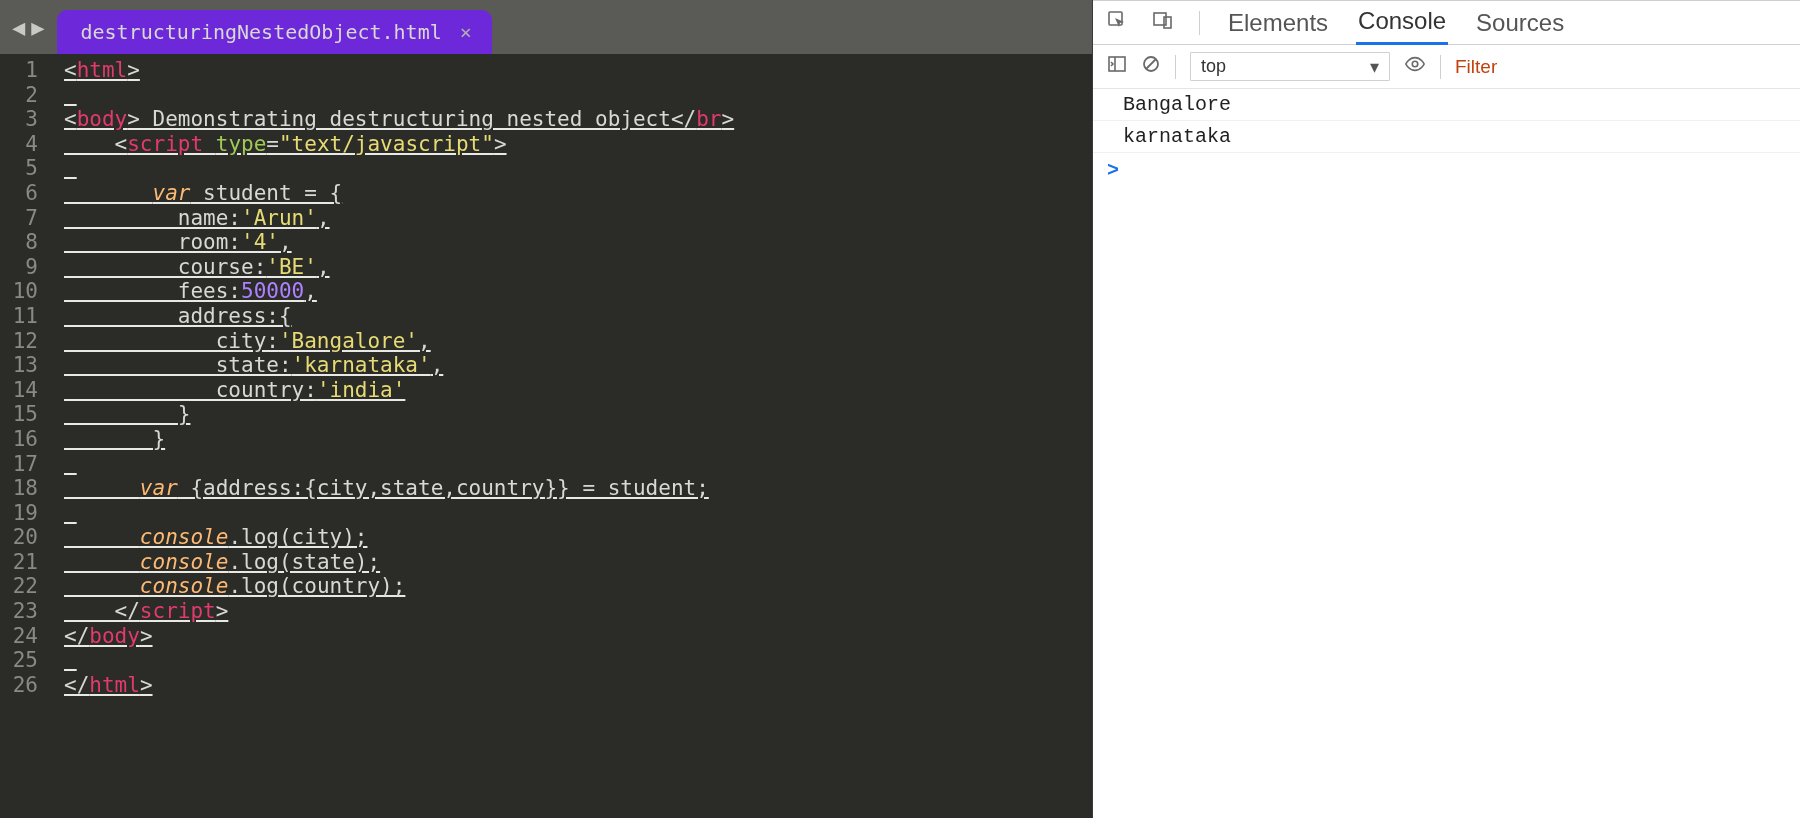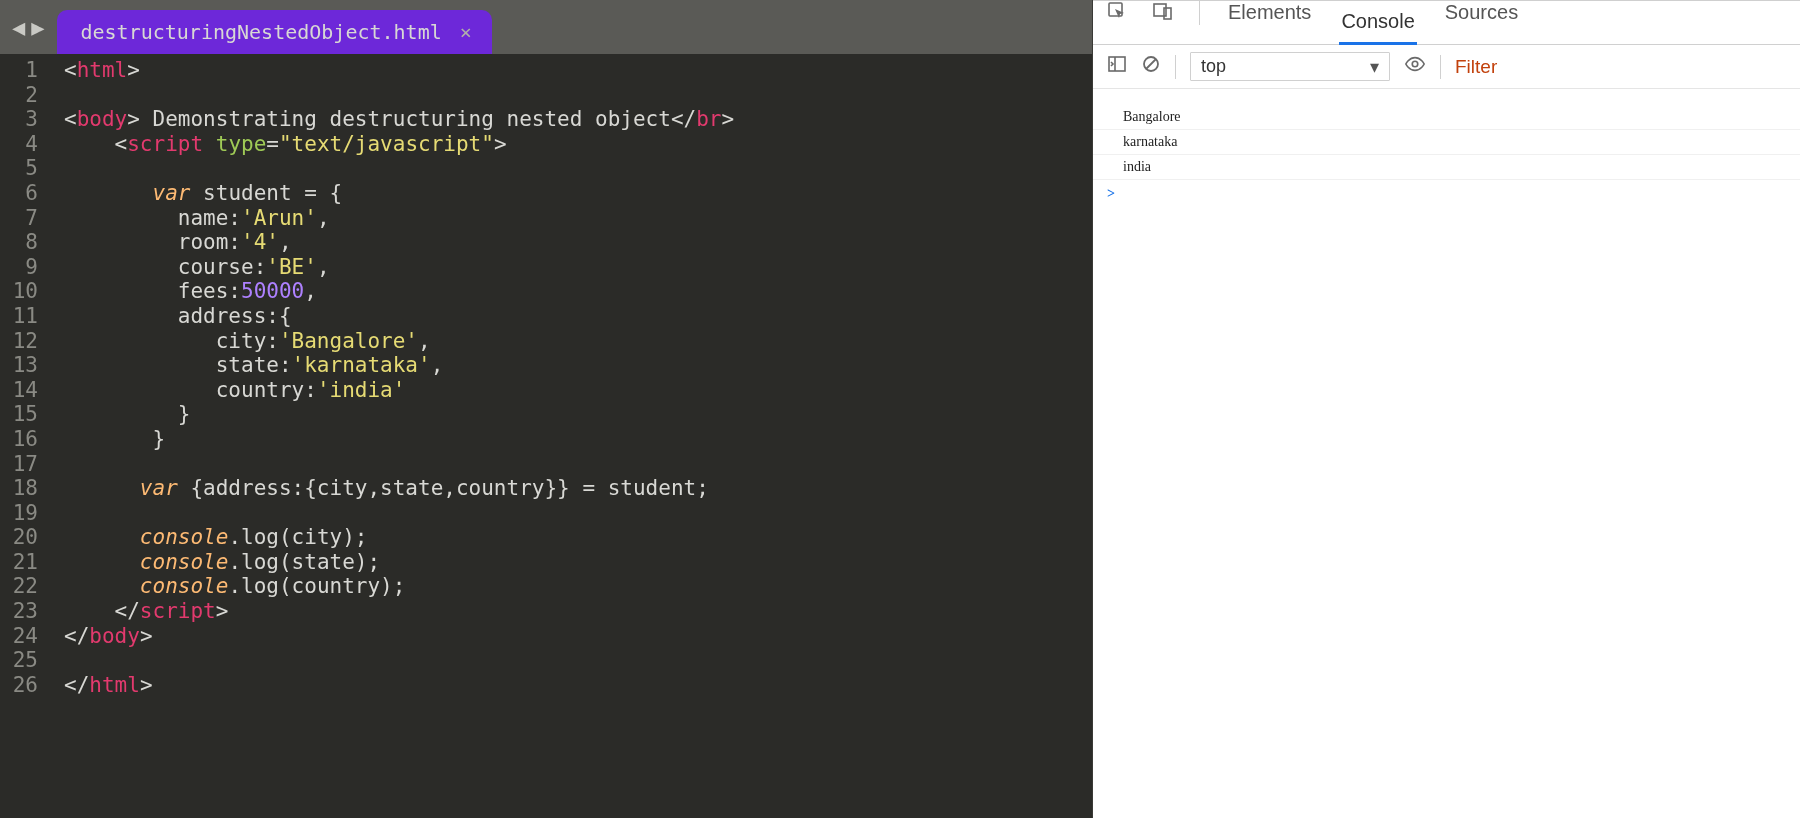--- a/index.html
+++ b/index.html
@@ -66,20 +66,21 @@
     padding-right: 10px;
     user-select: none;
     background: #2b2b28;
   }
   .gutter div { height: 24.6px; }
   .code {
     flex: 1;
     white-space: pre;
     color: #e8e8e4;
     padding-left: 16px;
+    text-decoration: underline;
   }
   .code .row { height: 24.6px; }
   .p  { color: #d8d8d4; }      
   .tg { color: #e23a6e; }      
   .kw { color: #fdba74; font-style: italic; }  
   .attr{ color: #9fca56; }     
   .str{ color: #e6db74; }      
   .num{ color: #ae81ff; }
 
   
@@ -100,24 +101,24 @@
   }
   .devtools {
     flex: 1;
     border-top: 1px solid #cfcfcf;
     font-family: -apple-system, "Helvetica Neue", Arial, sans-serif;
     color: #333;
   }
   .dt-tabs {
     height: 44px;
     display: flex;
-    align-items: flex-start;
+    align-items: center;
     gap: 26px;
     padding: 0 14px;
-    font-size: 20px;
+    font-size: 24px;
     color: #555;
     border-bottom: 1px solid #d0d0d0;
   }
   .dt-tabs .icon { color: #6a6a6a; font-size: 20px; }
   .dt-tabs .tabitem { padding: 0 2px; cursor: pointer; }
   .dt-tabs .tabitem.active {
     color: #333;
     border-bottom: 3px solid #1a73e8;
     height: 44px;
     display: flex;
@@ -146,24 +147,23 @@
   .dt-toolbar .ctx:after {
     content: "▾";
     position: absolute;
     right: 10px;
     color: #555;
   }
   .dt-toolbar .filter {
     color: #c2410c;
   }
   .console-out {
-    font-family: Liberation Serif, serif;
-    font-size: 14px;
+    font-family: Liberation Mono, monospace;
+    font-size: 20px;
     color: #222;
-    margin-top: 16px;
   }
   .console-out .line {
     padding: 4px 14px 4px 30px;
     border-bottom: 1px solid #f0f0f0;
   }
   .console-out .prompt {
     padding: 6px 14px;
     color: #1a73e8;
     font-weight: bold;
   }
@@ -268,18 +268,17 @@
           <circle cx="12" cy="12" r="3"></circle>
         </svg>
       </span>
       <span class="sep"></span>
       <span class="filter">Filter</span>
     </div>
 
     <div class="console-out" id="console-out">
         <div class="line">Bangalore</div>
         <div class="line">karnataka</div>
-        <div class="line">india</div>
         <div class="prompt">&gt;</div>
       </div>
 
   </div>
 </div>
 
 </body></html>

